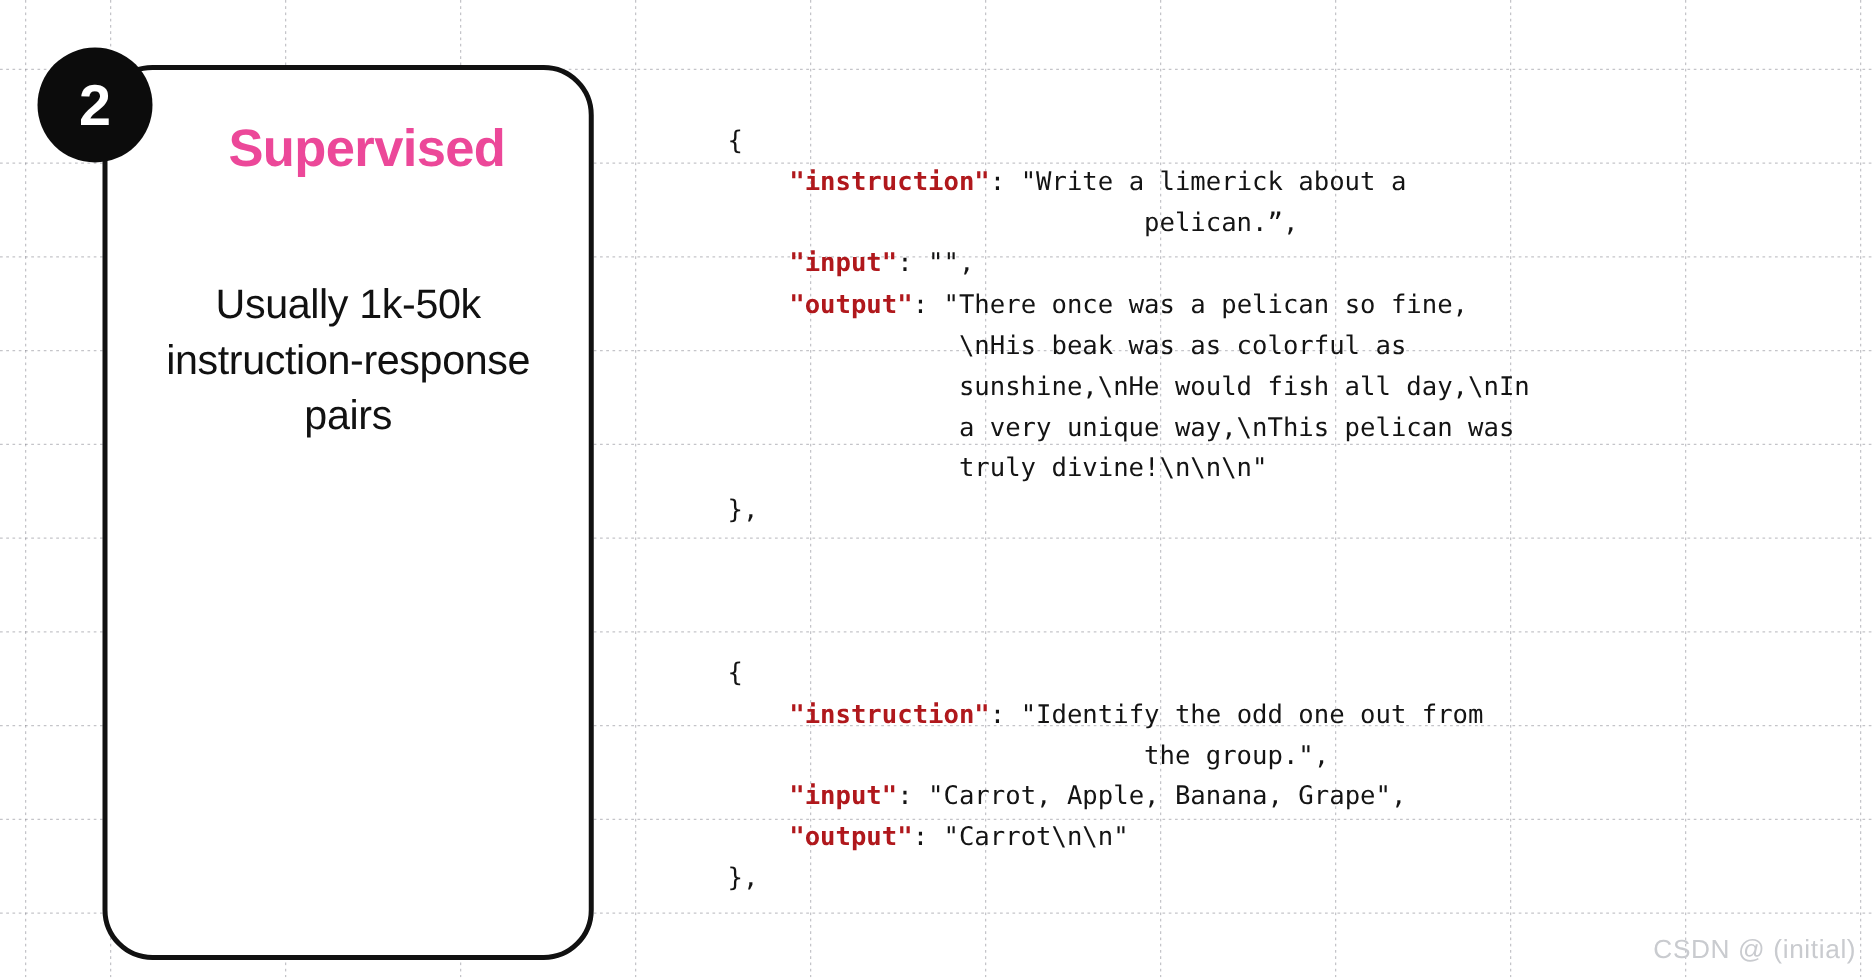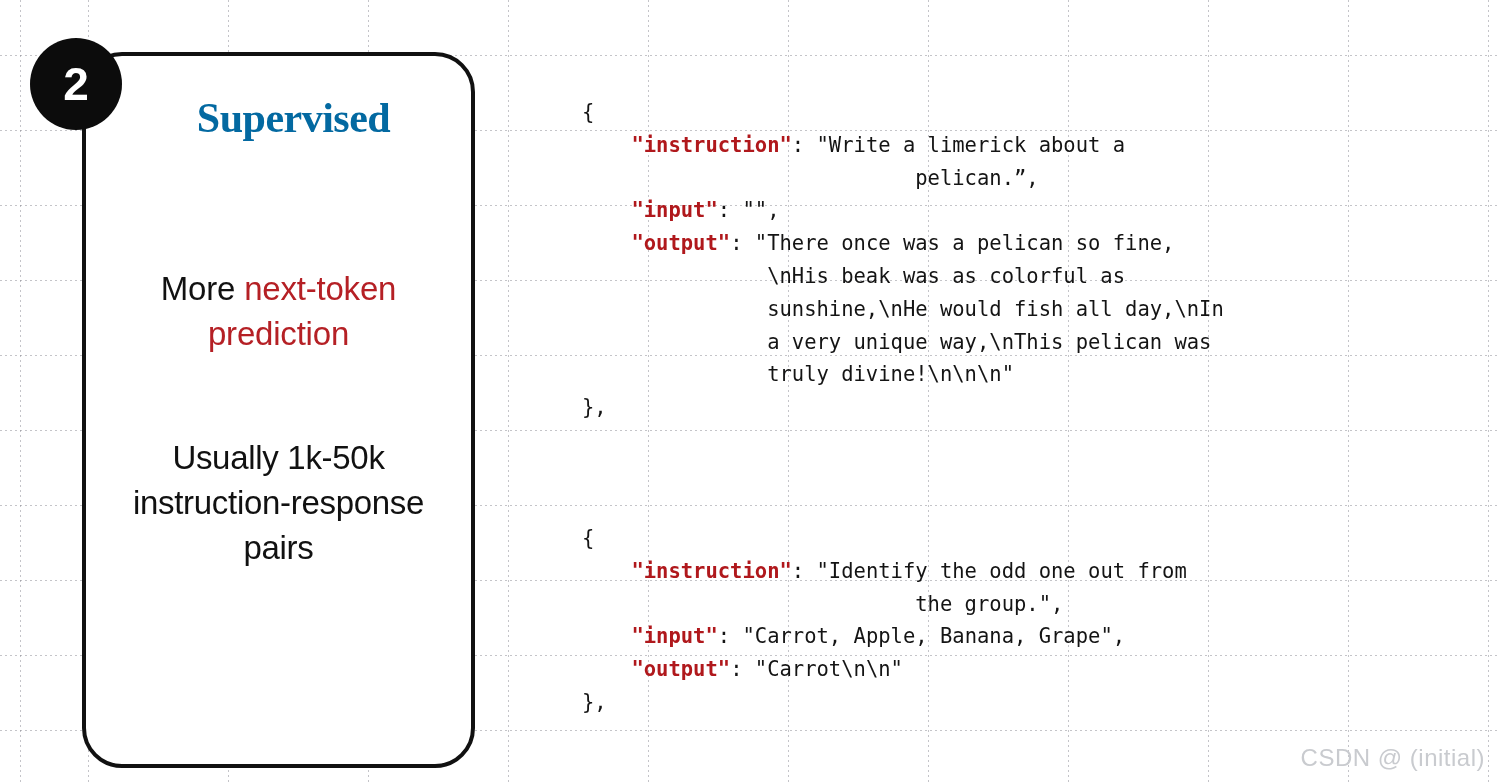--- a/index.html
+++ b/index.html
@@ -77,24 +77,23 @@
     top: 0;
     bottom: 0;
     padding: 40px 18px 0 18px;
     box-sizing: border-box;
     text-align: center;
   }
   #card-title {
     font-size: 42px;
     font-weight: bold;
     line-height: 1.08;
-    color: #0369a1;
+    color: #ec4899;
     letter-spacing: -0.5px;
     margin: 0 0 0 30px;
-    font-family: Liberation Serif, serif;
   }
   #card-line-a {
     margin-top: 126px;
     font-size: 33px;
     line-height: 1.35;
     color: #111111;
     letter-spacing: -0.2px;
   }
   #card-line-a .accent { color: #B52025; }
   #card-line-b {
@@ -124,21 +123,21 @@
     color: #B0181C;
     font-weight: bold;
   }
   .gap-block { height: 98px; }
 
   
   #watermark {
     position: absolute;
     right: 14px;
     bottom: 10px;
-    font-size: 24px;
+    font-size: 21px;
     color: #c9cbcf;
     font-family: "Liberation Sans", sans-serif;
     letter-spacing: 0.5px;
     z-index: 5;
   }
 </style>
 </head>
 <body>
 
 <div id="stage">
@@ -166,21 +165,20 @@
       <div class="hline" style="top: 580px;"></div>
       <div class="hline" style="top: 655px;"></div>
       <div class="hline" style="top: 730px;"></div>
     </div>
 
   <div id="card">
     <div id="card-inner">
       <div id="card-title">
         <div>Supervised</div>
       </div>
-      <div id="card-line-a"><span>More </span><span class="accent">next-token prediction</span></div>
       <div id="card-line-b">Usually 1k-50k instruction-response pairs</div>
     </div>
   </div>
   <div id="badge">2</div>
 
   <div id="code-pane"><div class="code-block"><div class="code-line">{</div><div class="code-line"><span>    </span><span class="code-key">"instruction"</span><span>: </span><span>"Write a limerick about a</span></div><div class="code-line"><span>                           pelican.”,</span></div><div class="code-line"><span>    </span><span class="code-key">"input"</span><span>: </span><span>"",</span></div><div class="code-line"><span>    </span><span class="code-key">"output"</span><span>: </span><span>"There once was a pelican so fine,</span></div><div class="code-line"><span>               \nHis beak was as colorful as</span></div><div class="code-line"><span>               sunshine,\nHe would fish all day,\nIn</span></div><div class="code-line"><span>               a very unique way,\nThis pelican was</span></div><div class="code-line"><span>               truly divine!\n\n\n"</span></div><div class="code-line">},</div></div><div class="gap-block"></div><div class="code-block"><div class="code-line">{</div><div class="code-line"><span>    </span><span class="code-key">"instruction"</span><span>: </span><span>"Identify the odd one out from</span></div><div class="code-line"><span>                           the group.",</span></div><div class="code-line"><span>    </span><span class="code-key">"input"</span><span>: </span><span>"Carrot, Apple, Banana, Grape",</span></div><div class="code-line"><span>    </span><span class="code-key">"output"</span><span>: </span><span>"Carrot\n\n"</span></div><div class="code-line">},</div></div></div>
 
   <div id="watermark">CSDN @ (initial)</div>
 </div>
 

